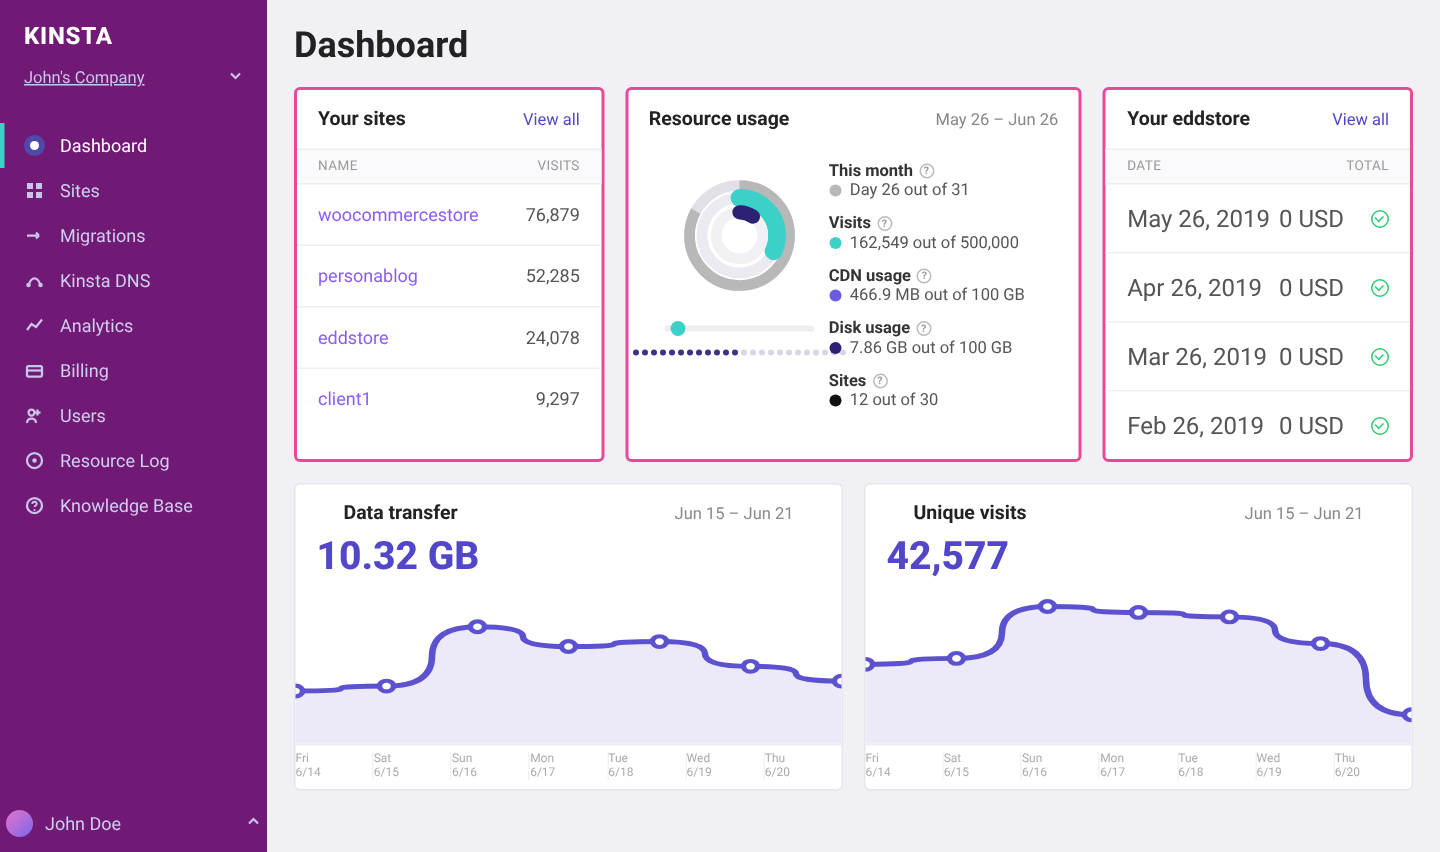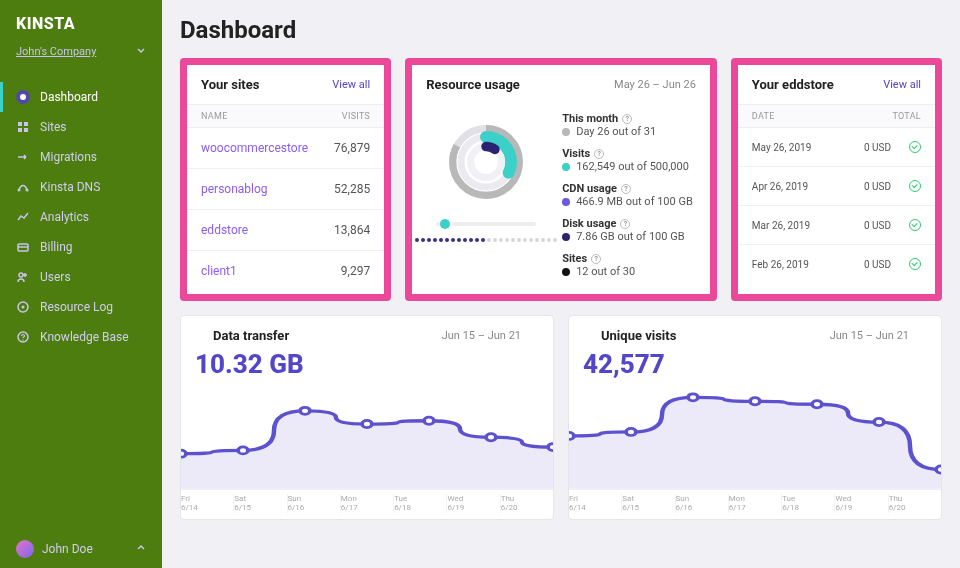--- a/index.html
+++ b/index.html
@@ -1,72 +1,72 @@
 <!DOCTYPE html>
 <html><head>
 <meta charset="utf-8">
 <style>
 * { margin: 0; padding: 0; box-sizing: border-box; font-family: -apple-system, BlinkMacSystemFont, "Segoe UI", Roboto, Helvetica, Arial, sans-serif; }
 html, body { width: 960px; height: 568px; overflow: hidden; }
 body { display: flex; background: #f0f0f5; }
 
 
-.sidebar { width: 162px; height: 568px; background: #4d7c0f; color: #fff; display: flex; flex-direction: column; }
+.sidebar { width: 178px; height: 568px; background: #701a75; color: #fff; display: flex; flex-direction: column; }
 .logo { padding: 14px 16px 10px; font-weight: 800; font-size: 16px; letter-spacing: 0.5px; }
 .company { padding: 2px 16px 14px; font-size: 11px; color: #c9c5ea; display: flex; align-items: center; justify-content: space-between; cursor: pointer; text-decoration: underline; }
 .nav { display: flex; flex-direction: column; padding-top: 10px; }
 .nav-item { display: flex; align-items: center; gap: 10px; padding: 8px 16px; font-size: 12px; color: #d0cdf0; cursor: pointer; position: relative; }
 .nav-item.active { color: #fff; }
 .nav-item.active::before { content:""; position:absolute; left:0; top:0; bottom:0; width:3px; background:#3bd1c9; }
 .nav-item .ic { width: 14px; height: 14px; display:flex; align-items:center; justify-content:center; flex-shrink:0; }
 .nav-item.active .ic-circle { width:14px; height:14px; border-radius:50%; background:#4f4aa9; display:flex; align-items:center; justify-content:center;}
 .nav-item.active .ic-circle::after { content:""; width:6px; height:6px; background:#fff; border-radius:50%; }
 .sidebar-spacer { flex: 1; }
-.user-row { display:flex; align-items:center; gap:8px; padding:10px 16px; font-size:12px; color:#d0cdf0; }
+.user-row { display:flex; align-items:center; gap:8px; padding:10px 4px; font-size:12px; color:#d0cdf0; }
 .avatar { width:18px; height:18px; border-radius:50%; background:linear-gradient(135deg,#e573c8,#7b68ee); }
 
 
 .main { flex:1; height:568px; padding: 16px 18px; overflow:hidden; }
 .page-title { font-size: 24px; font-weight: 700; color:#222; margin-bottom: 14px; }
 
 .row { display:flex; gap:14px; }
-.card { background:#fff; border:7px solid #ec4899; border-radius:4px; }
+.card { background:#fff; border:2px solid #ec4899; border-radius:4px; }
 
 
 .card.sites { width: 214px; }
 .card.resource { width: 316px; }
 .card.invoices { width: 214px; }
 
 .card-header { display:flex; justify-content:space-between; align-items:center; padding:12px 14px; }
 .card-title { font-size:13px; font-weight:700; color:#222; }
 .link { font-size:11px; color:#5246c9; cursor:pointer; }
 
 .thead { display:flex; justify-content:space-between; padding:6px 14px; font-size:9px; color:#999; text-transform:uppercase; letter-spacing:0.3px; background:#fafafc; border-top:1px solid #eee; border-bottom:1px solid #eee; }
 .trow { display:flex; justify-content:space-between; padding:13px 14px; font-size:12px; border-bottom:1px solid #f0f0f3; }
 .trow:last-child { border-bottom:none; }
 .site-name { color:#8b5cf6; cursor:pointer; }
 .visits { color:#555; }
 
 
-.resource-body { display:flex; padding: 8px 14px 16px; gap:16px; }
+.resource-body { display:flex; padding: 8px 14px 16px; gap:0; }
 .chart-col { width:120px; display:flex; flex-direction:column; align-items:center; }
 .donut { width:100px; height:100px; position:relative; }
 .slider-track { margin-top:10px; width:100px; height:4px; background:#eee; border-radius:2px; position:relative; }
 .slider-knob { position:absolute; left:4px; top:-3px; width:10px; height:10px; border-radius:50%; background:#3bd1c9; }
 .dots-row { margin-top:12px; display:flex; gap:2px; }
 .dots-row span { width:4px; height:4px; border-radius:50%; background:#3c3189; }
 .dots-row span.light { background:#d6d6e5; }
 .stats-col { flex:1; display:flex; flex-direction:column; gap:9px; font-size:11px; color:#333; }
 .stat-label { font-weight:700; display:flex; align-items:center; gap:4px; }
 .stat-label .info { width:10px; height:10px; border:1px solid #bbb; border-radius:50%; font-size:7px; color:#999; display:inline-flex; align-items:center; justify-content:center; }
 .stat-value { display:flex; align-items:center; gap:6px; color:#555; font-size:11px; }
 .bullet { width:8px; height:8px; border-radius:50%; flex-shrink:0; }
 
 
-.inv-row { display:flex; justify-content:space-between; align-items:center; padding:13px 14px; font-size:10px; border-bottom:1px solid #f0f0f3; color:#555; }
+.inv-row { display:flex; justify-content:space-between; align-items:center; padding:13px 14px; font-size:16px; border-bottom:1px solid #f0f0f3; color:#555; }
 .inv-row:last-child { border-bottom:none; }
 .inv-amt { display:flex; align-items:center; gap:18px; }
 .check-ic { width:12px; height:12px; border:1.5px solid #2ecc71; border-radius:50%; position:relative; }
 .check-ic::after { content:""; position:absolute; left:2px; top:2px; width:4px; height:3px; border-left:1.5px solid #2ecc71; border-bottom:1.5px solid #2ecc71; transform:rotate(-45deg); }
 
 
 .row2 { margin-top:14px; display:flex; gap:14px; }
 .chart-card { flex:1; background:#fff; border:1px solid #e5e5ec; border-radius:4px; display:flex; flex-direction:column; height:205px; position:relative; }
 .chart-header { display:flex; justify-content:space-between; align-items:center; padding:12px 32px 6px; }
 .chart-title { font-size:13px; font-weight:700; color:#222; }
@@ -203,21 +203,21 @@
           <div class="trow">
             <span class="site-name">woocommercestore</span>
             <span class="visits">76,879</span>
           </div>
           <div class="trow">
             <span class="site-name">personablog</span>
             <span class="visits">52,285</span>
           </div>
           <div class="trow">
             <span class="site-name">eddstore</span>
-            <span class="visits">13,864</span>
+            <span class="visits">24,078</span>
           </div>
           <div class="trow">
             <span class="site-name">client1</span>
             <span class="visits">9,297</span>
           </div>
         </div>
     </div>
 
     <div class="card resource">
       <div class="card-header">

